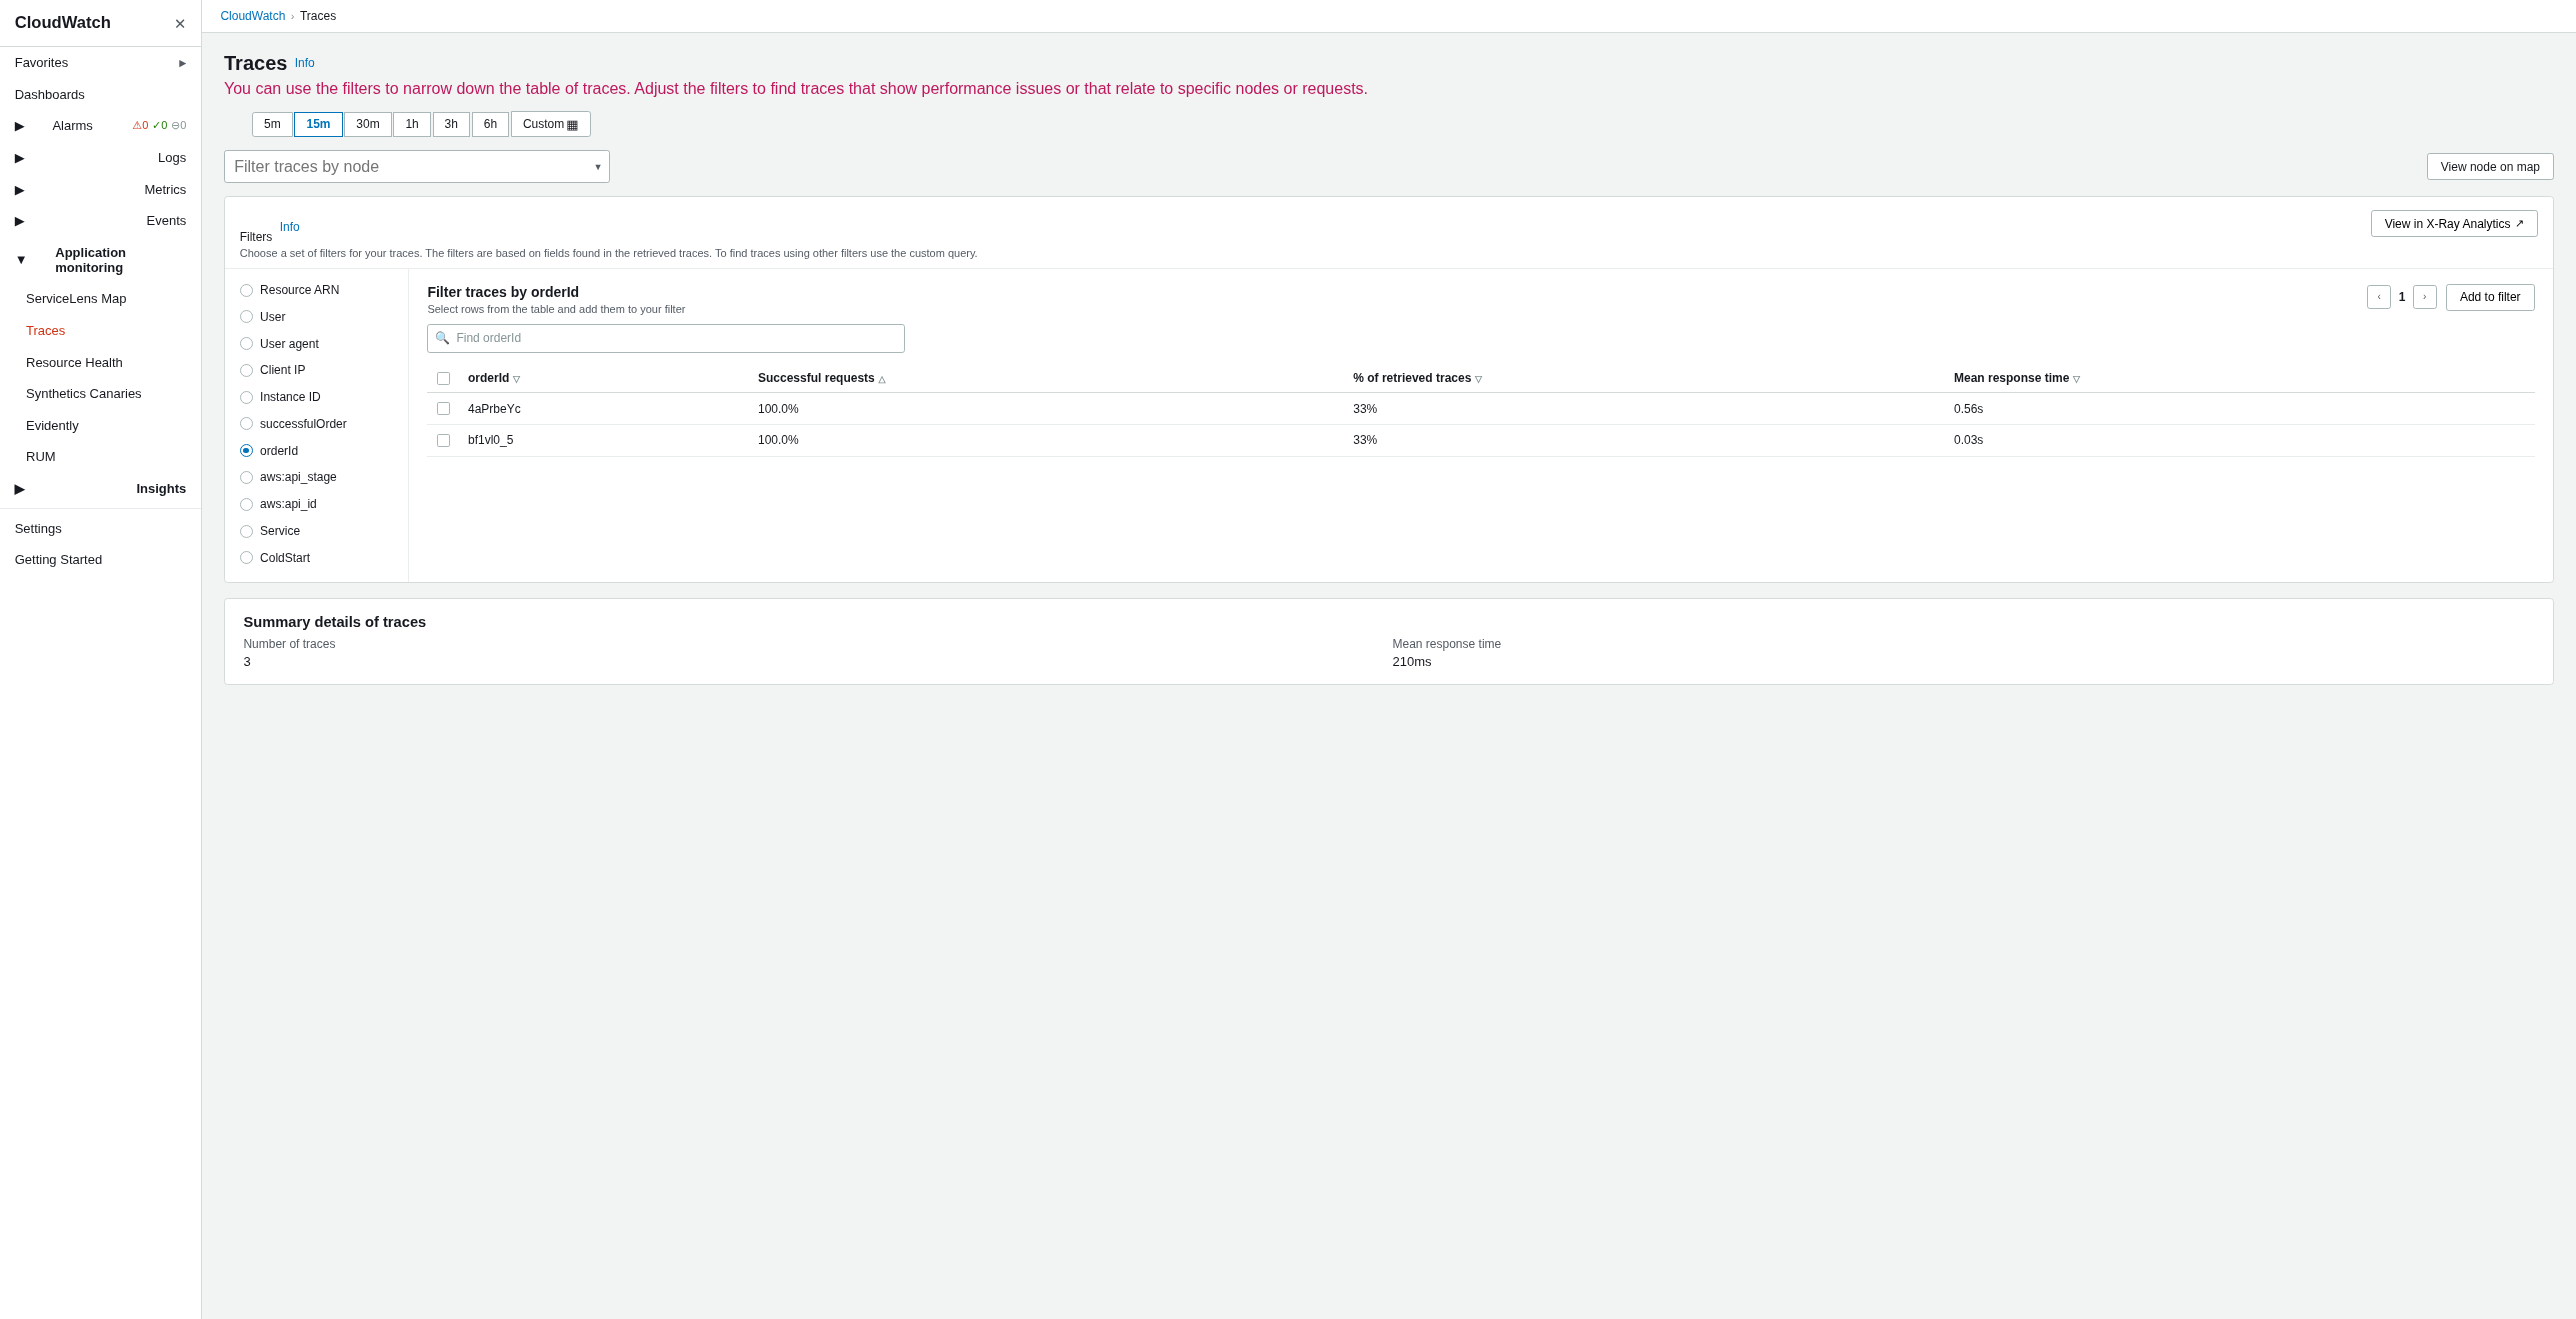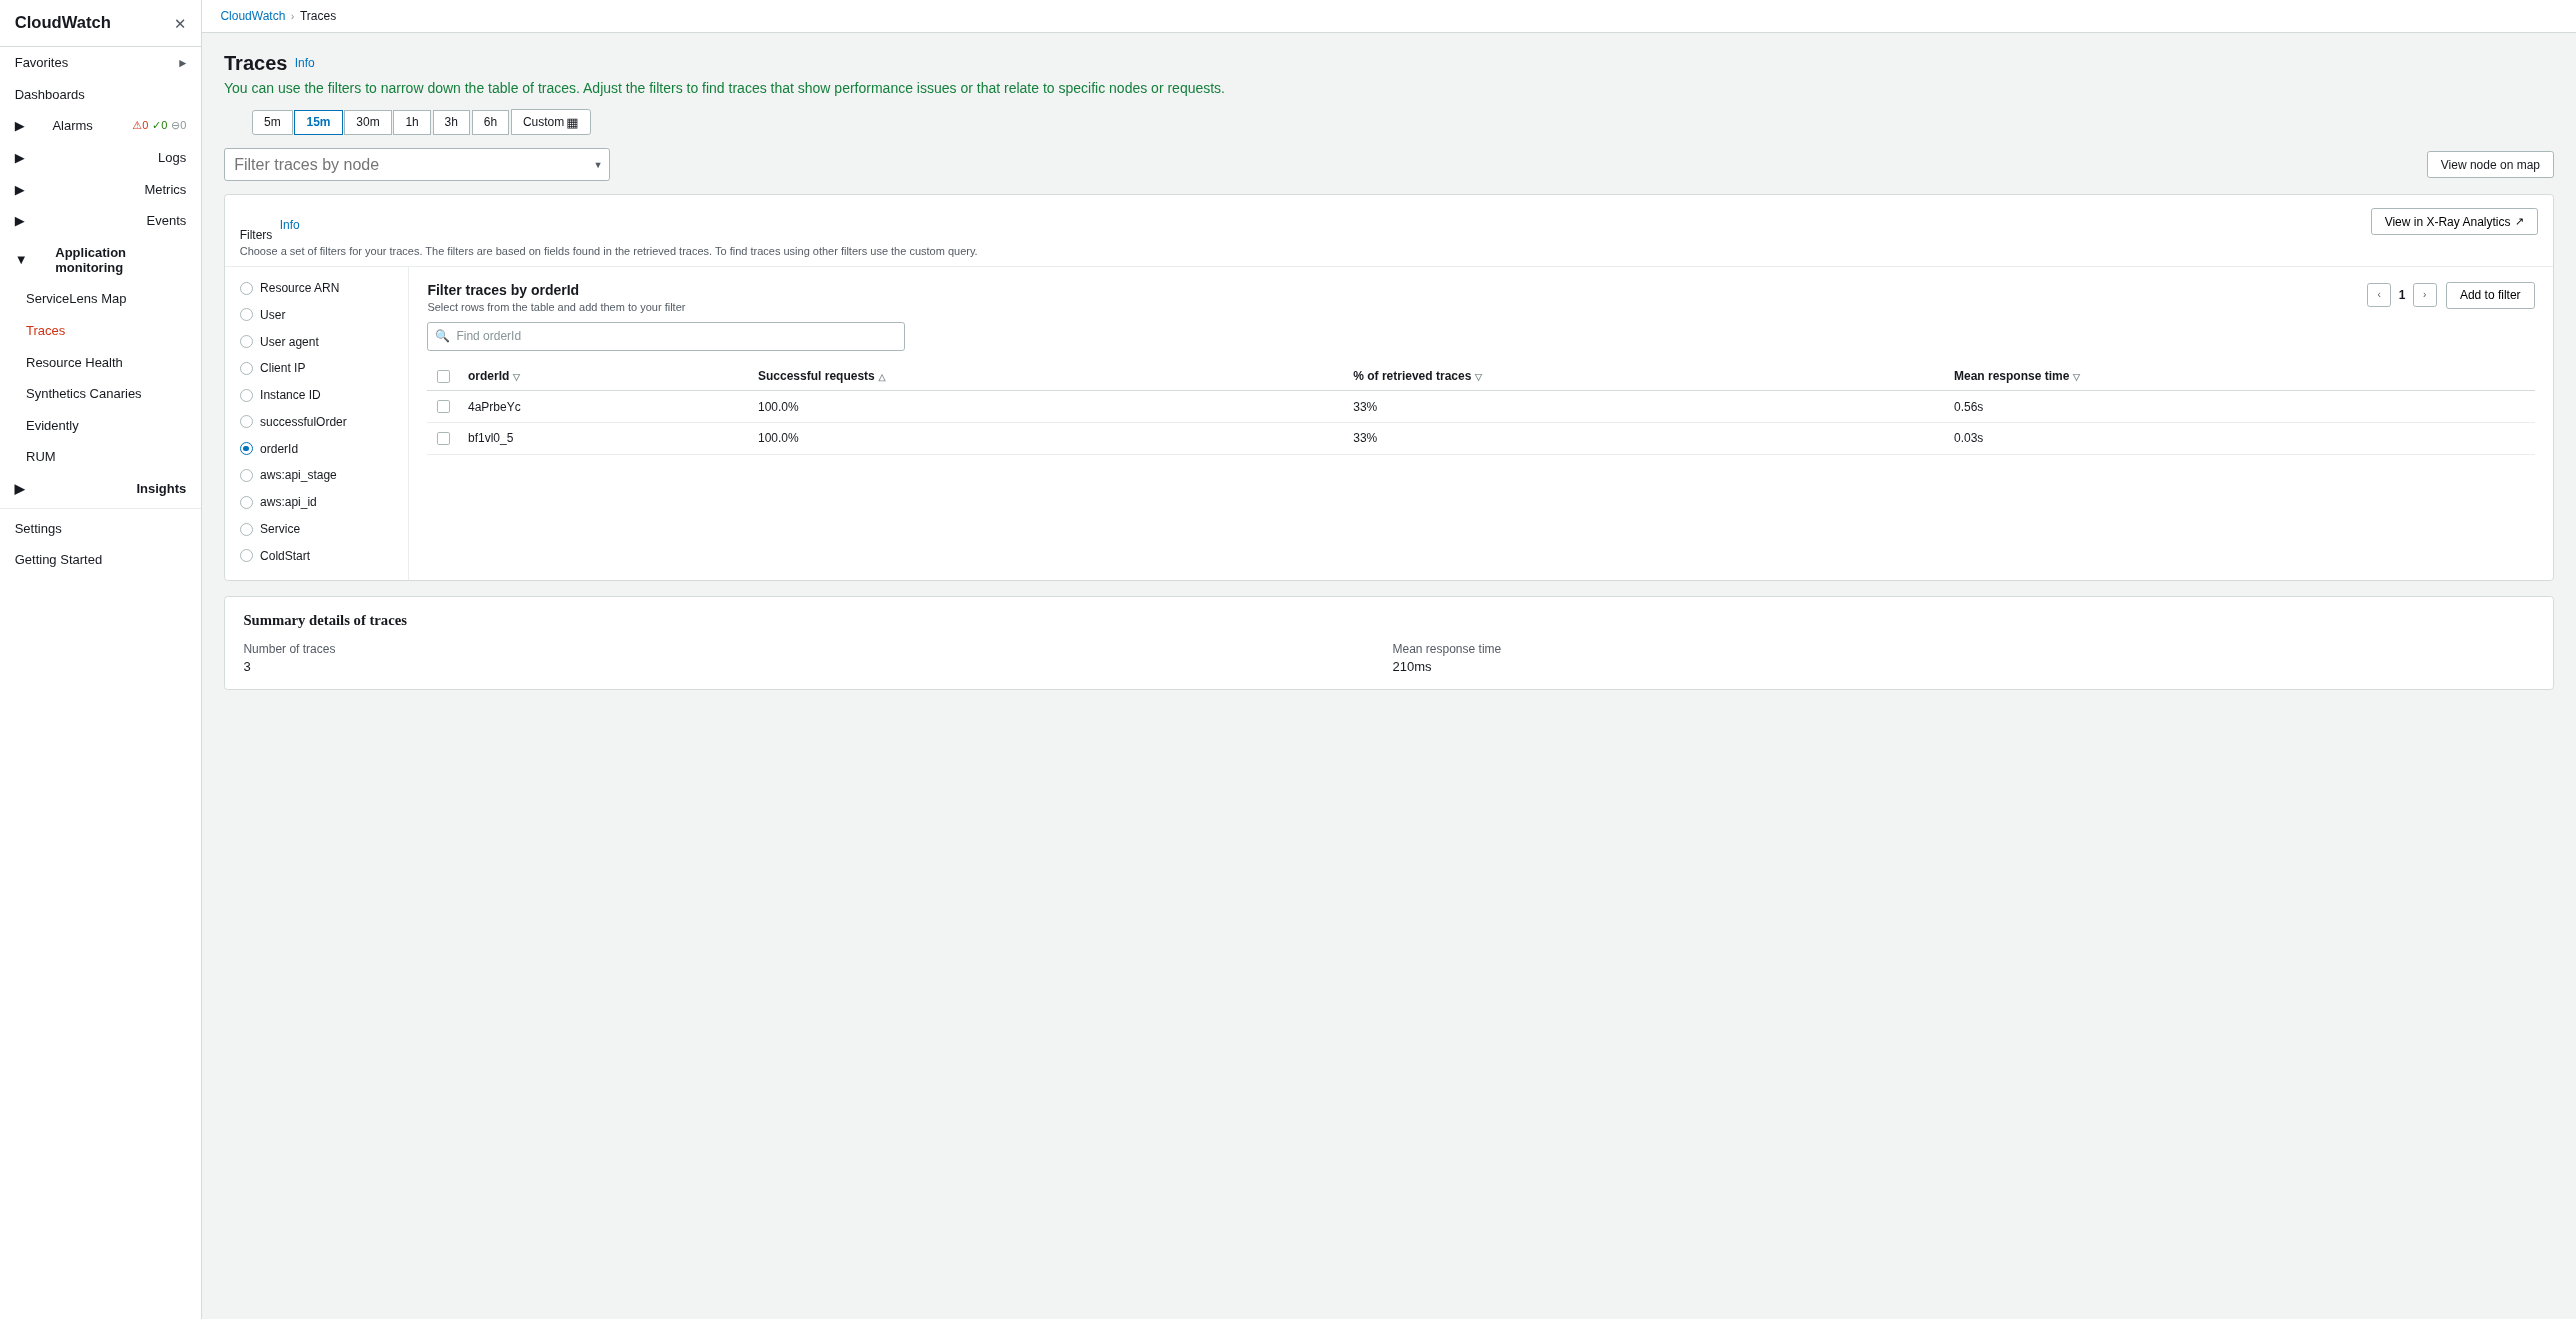--- a/index.html
+++ b/index.html
@@ -80,21 +80,21 @@
     .breadcrumb-link { color: #0073bb; cursor: pointer; text-decoration: none; }
     .breadcrumb-sep { color: #879596; font-size: 11px; }
     .breadcrumb-current { color: #16191f; }
 
     .content-area { padding: 18.4px 22px; }
 
     .page-header { margin-bottom: 7.4px; }
     .page-title-row { display: flex; align-items: center; gap: 7.4px; margin-bottom: 5.5px; }
     .page-title { font-size: 20px; font-weight: 700; color: #16191f; }
     .info-link { color: #0073bb; font-size: 12px; cursor: pointer; }
-    .page-description { font-size: 14px; color: #15803d; margin-bottom: 13px; }
+    .page-description { font-size: 16px; color: #be185d; margin-bottom: 13px; }
 
     
     .time-selector { display: flex; align-items: center; gap: 1.8px; margin-bottom: 13px; }
     .time-btn {
       padding: 4.6px 11px;
       border: 0.9px solid #aab7b8;
       background: #fff;
       cursor: pointer;
       font-size: 12px;
       color: #16191f;
@@ -309,21 +309,21 @@
     .pagination-page { font-size: 12px; font-weight: 600; }
 
     
     .summary-panel {
       background: #fff;
       border: 0.9px solid #d5dbdb;
       border-radius: 3.7px;
       padding: 14.7px 18.4px;
       margin-top: 3.7px;
     }
-    .summary-title { font-size: 14.7px; font-weight: 700; margin-bottom: 13px; font-family: Liberation Serif, serif; }
+    .summary-title { font-size: 14.7px; font-weight: 700; margin-bottom: 7px; }
     .summary-grid { display: grid; grid-template-columns: 1fr 1fr; gap: 7px; }
     .summary-item-label { font-size: 12px; color: #545b64; margin-bottom: 3.7px; }
     .summary-item-value { font-size: 13px; font-weight: 400; color: #16191f; }
 
     .th-header-wrapper { display: flex; align-items: center; }
   </style>
 </head>
 <body>
 
 <div id="sidebar">

